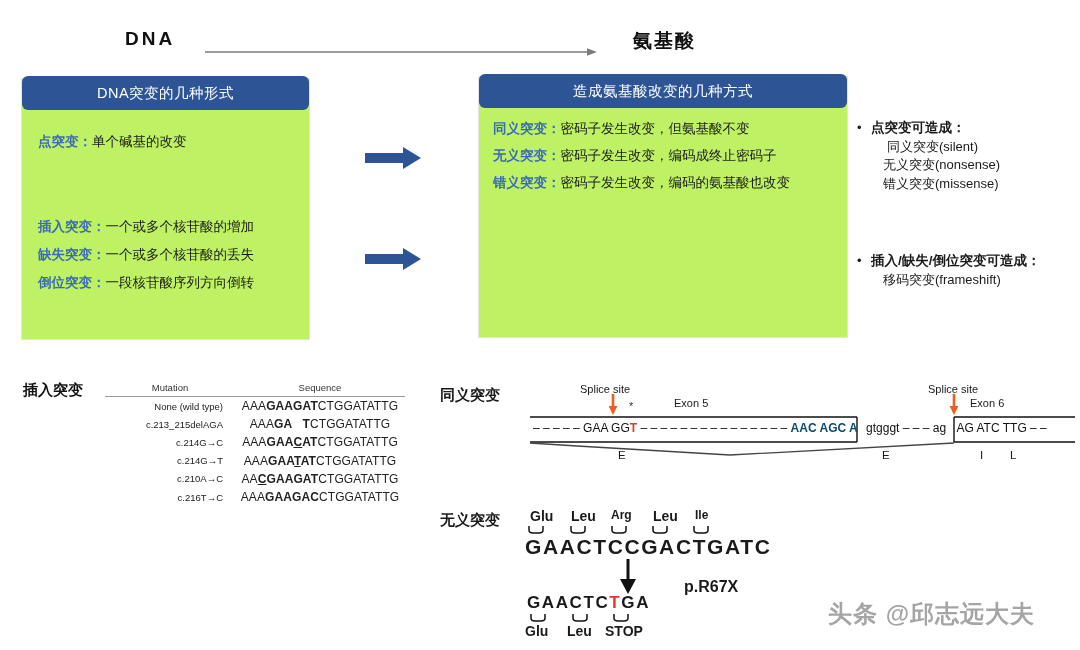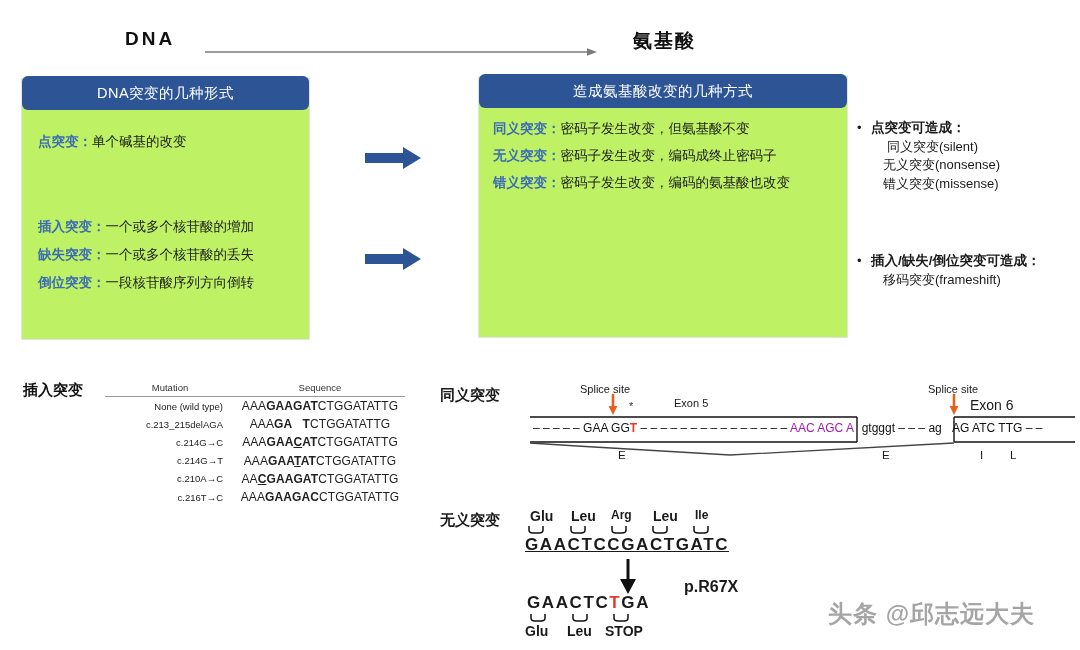--- a/index.html
+++ b/index.html
@@ -178,21 +178,21 @@
   </table>
 </div>
 
 <div class="abs" id="splice-label">同义突变</div>
 <div class="abs" id="splice">
 
   <div class="abs" style="left:50px;top:0px;font-size:11px;">Splice site</div>
   <div class="abs" style="left:398px;top:0px;font-size:11px;">Splice site</div>
   <div class="abs" style="left:99px;top:17px;font-size:11px;color:#333;">*</div>
   <div class="abs" style="left:144px;top:14px;font-size:11px;">Exon 5</div>
-  <div class="abs" style="left:440px;top:14px;font-size:14px;">Exon 6</div>
+  <div class="abs" style="left:440px;top:14px;font-size:11px;">Exon 6</div>
 
   <svg class="abs" style="left:78px;top:11px;" width="10" height="22">
     <line x1="5" y1="0" x2="5" y2="13" stroke="#E8601C" stroke-width="2.6"></line>
     <polygon points="0.6,12 9.4,12 5,21" fill="#E8601C"></polygon>
   </svg>
   <svg class="abs" style="left:419px;top:11px;" width="10" height="22">
     <line x1="5" y1="0" x2="5" y2="13" stroke="#E8601C" stroke-width="2.6"></line>
     <polygon points="0.6,12 9.4,12 5,21" fill="#E8601C"></polygon>
   </svg>
 
@@ -209,21 +209,21 @@
 
   <svg class="abs" style="left:0px;top:58px;" width="545" height="22">
     <polyline points="0,2 47,5 200,14 424,2" fill="none" stroke="#444" stroke-width="1.3"></polyline>
     <polyline points="47,5 200,16 424,4" fill="none" stroke="#444" stroke-width="1.0" opacity="0"></polyline>
   </svg>
 
   <div class="abs" style="left:3px;top:38px;font-size:12px;white-space:nowrap;letter-spacing:0px;">
     <span style="color:#111;">– – – – –</span>
     <span style="color:#111;">GAA GG</span><span style="color:#E03A2F;font-weight:600;">T</span>
     <span style="color:#111;">– – – – – – – – – – – – – – –</span>
-    <span style="color:#a21caf;">AAC AGC A</span>
+    <span style="color:#0c4a6e;font-weight:bold;">AAC AGC A</span>
     <span style="color:#111;display:inline-block;width:5px;"></span><span style="color:#111;">gtgggt</span>
     <span style="color:#111;">– – –</span>
     <span style="color:#111;">ag</span>
     <span style="color:#111;display:inline-block;width:7px;"></span><span style="color:#111;">AG ATC TTG</span>
     <span style="color:#111;">– –</span>
   </div>
 
   <div class="abs" style="left:88px;top:66px;font-size:11.5px;">E</div>
   <div class="abs" style="left:352px;top:66px;font-size:11.5px;">E</div>
   <div class="abs" style="left:450px;top:66px;font-size:11.5px;">I</div>
@@ -244,21 +244,21 @@
   <svg class="abs" style="left:2px;top:22px;" width="215" height="11">
     <g fill="none" stroke="#111" stroke-width="1.5">
       <path d="M2 1 v4 q0 3 4 3 h6 q4 0 4 -3 v-4"></path>
       <path d="M44 1 v4 q0 3 4 3 h6 q4 0 4 -3 v-4"></path>
       <path d="M85 1 v4 q0 3 4 3 h6 q4 0 4 -3 v-4"></path>
       <path d="M126 1 v4 q0 3 4 3 h6 q4 0 4 -3 v-4"></path>
       <path d="M167 1 v4 q0 3 4 3 h6 q4 0 4 -3 v-4"></path>
     </g>
   </svg>
 
-  <div class="abs" style="left:0px;top:32px;font-size:17px;font-weight:700;letter-spacing:1.6px;text-decoration:underline;">GAACTCCGACTGATC</div>
+  <div class="abs" style="left:0px;top:32px;font-size:21px;font-weight:700;letter-spacing:1.6px;">GAACTCCGACTGATC</div>
 
   <svg class="abs" style="left:93px;top:56px;" width="20" height="36">
     <line x1="10" y1="0" x2="10" y2="22" stroke="#111" stroke-width="3"></line>
     <polygon points="2,20 18,20 10,35" fill="#111"></polygon>
   </svg>
 
   <div class="abs" style="left:2px;top:90px;font-size:17px;font-weight:700;letter-spacing:1.6px;white-space:nowrap;">
     <span>GAACTC</span><span style="color:#E03A2F;">T</span><span>GA</span>
   </div>
 

